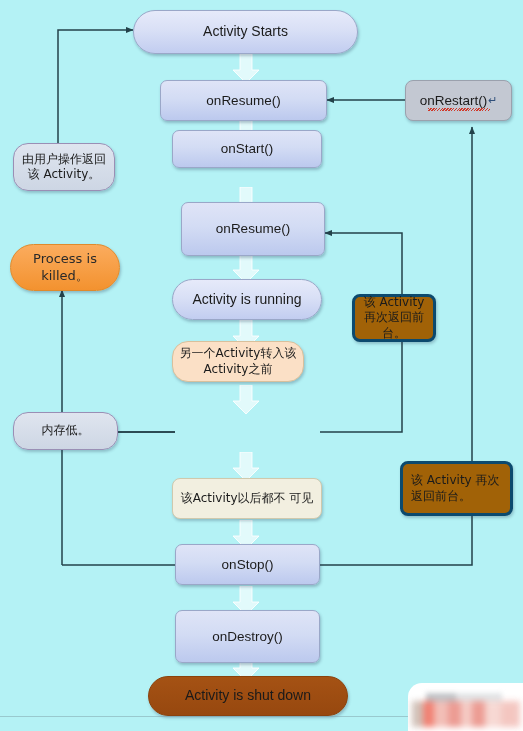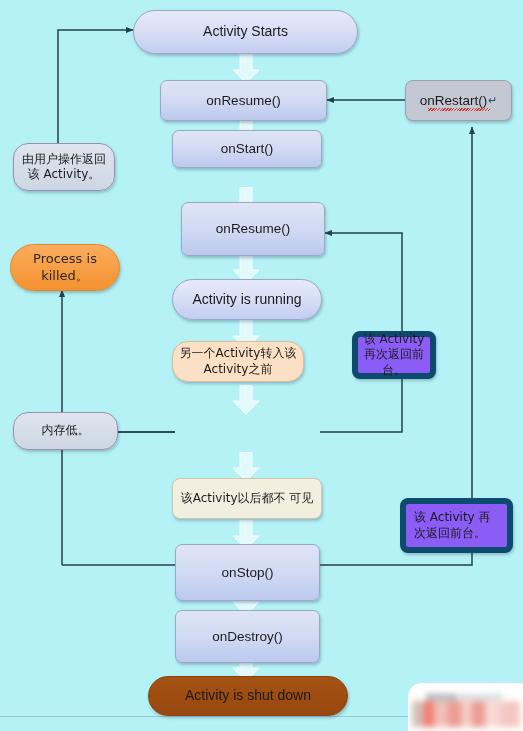--- a/index.html
+++ b/index.html
@@ -72,23 +72,22 @@
   }
 
   
   .note {
     border-radius: 8px;
     box-shadow: 1px 2px 3px rgba(40,60,90,0.28);
     font-size: 12px;
     padding: 2px 5px;
   }
   .note-peach {
-    background: #8b5cf6;
-    border: 6px solid #0c4a6e;
-    margin-top: 37px;
+    background: #a16207;
+    border: 3px solid #0c4a6e;
   }
   .note-peach-plain {
     background: #fbe0c6;
     border: 1px solid #d8c09c;
   }
   .note-ivory {
     background: #f2efe0;
     border: 1px solid #cfc9ad;
   }
   .note-steel {
@@ -250,21 +249,21 @@
 
   <div class="node proc" style="left:181px; top:202px; width:144px; height:54px;">onResume()</div>
 
   <div class="node pill pill-blue" style="left:172px; top:279px; width:150px; height:41px;">Activity is running</div>
 
   <div class="node note note-peach-plain cjk" style="left:172px; top:341px; width:132px; height:41px;border-radius:16px;">另一个Activity转入该Activity之前</div>
 
 
   <div class="node note note-ivory cjk" style="left:172px; top:478px; width:150px; height:41px;">该Activity以后都不 可见</div>
 
-  <div class="node proc" style="left:175px; top:544px; width:145px; height:57px;">onStop()</div>
+  <div class="node proc" style="left:175px; top:544px; width:145px; height:41px;">onStop()</div>
 
   <div class="node proc" style="left:175px; top:610px; width:145px; height:53px;">onDestroy()</div>
 
   <div class="node pill pill-brown" style="left:148px; top:676px; width:200px; height:40px;">Activity is shut down</div>
 
   <div class="node note-gray squiggle" style="left:405px; top:80px; width:107px; height:41px;
               display:flex; align-items:center; justify-content:center;">
     <span>onRestart()</span>
       <span class="pilcrow">↵</span>
   </div>

